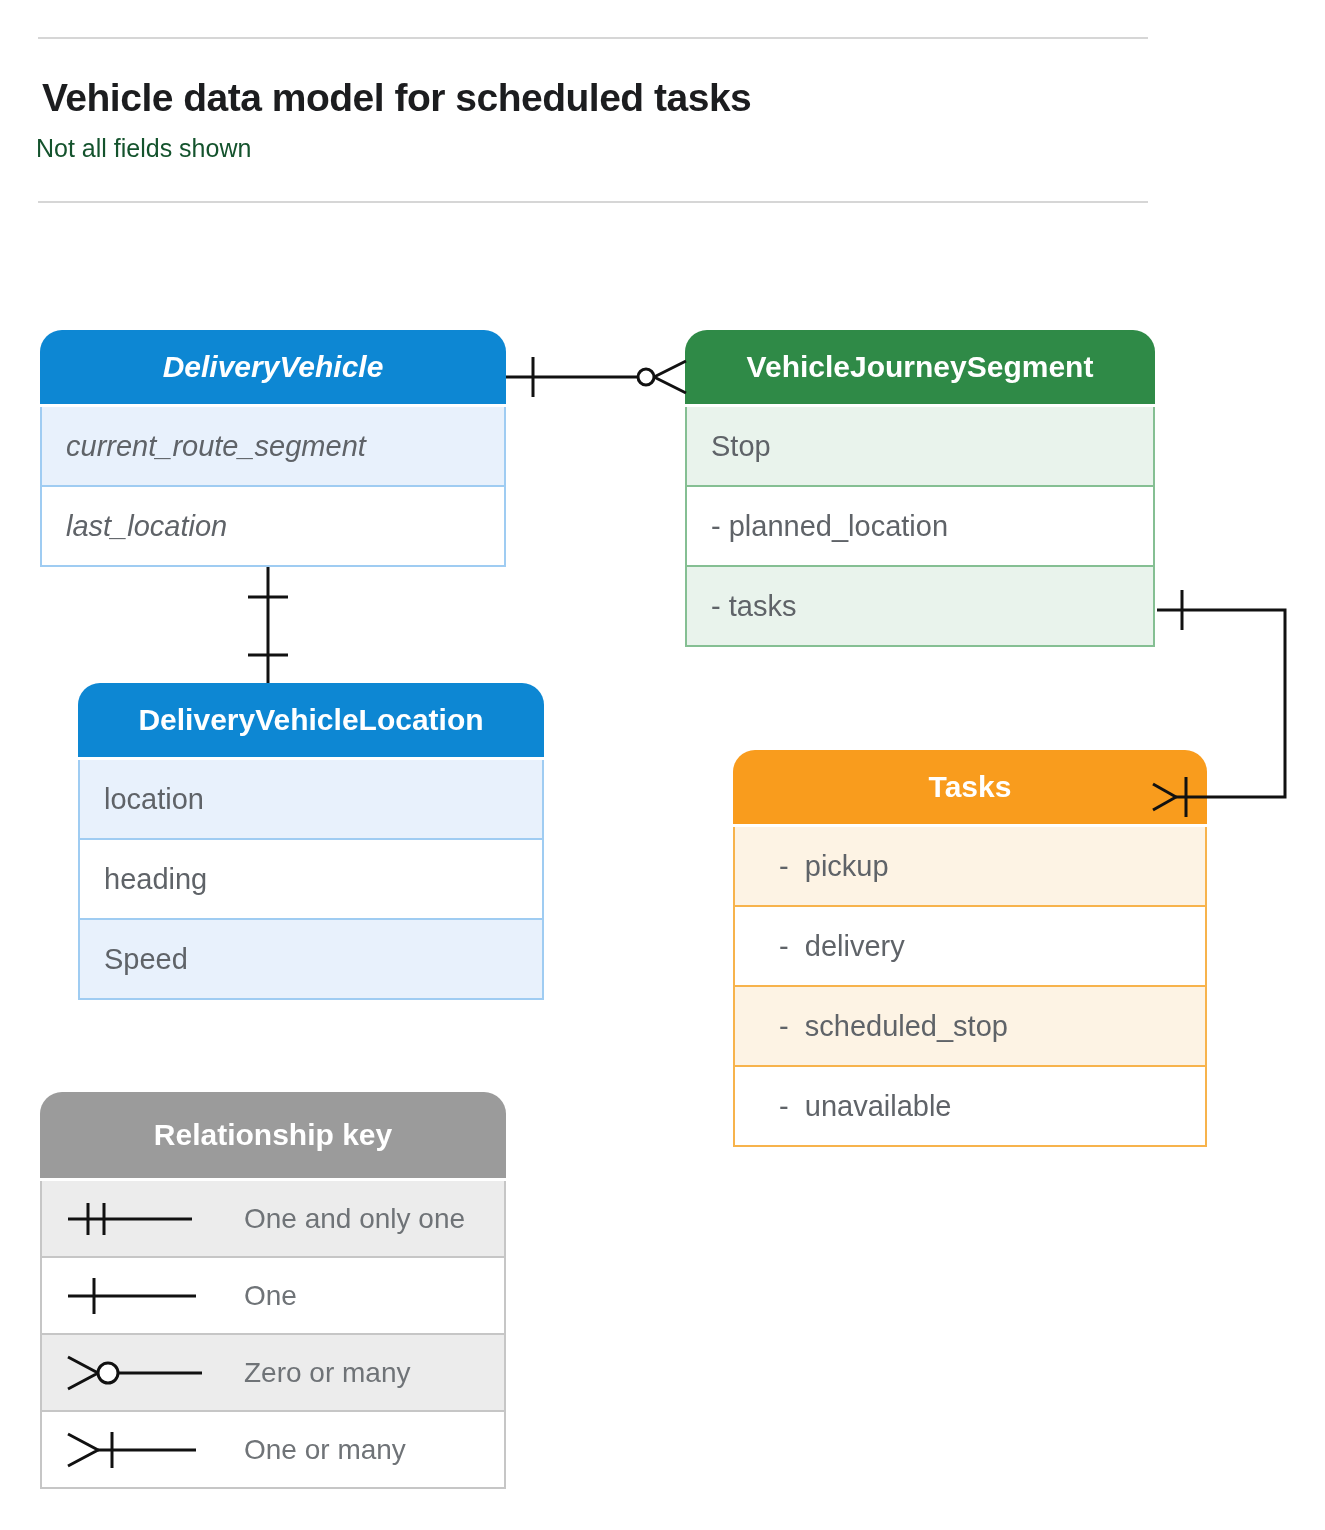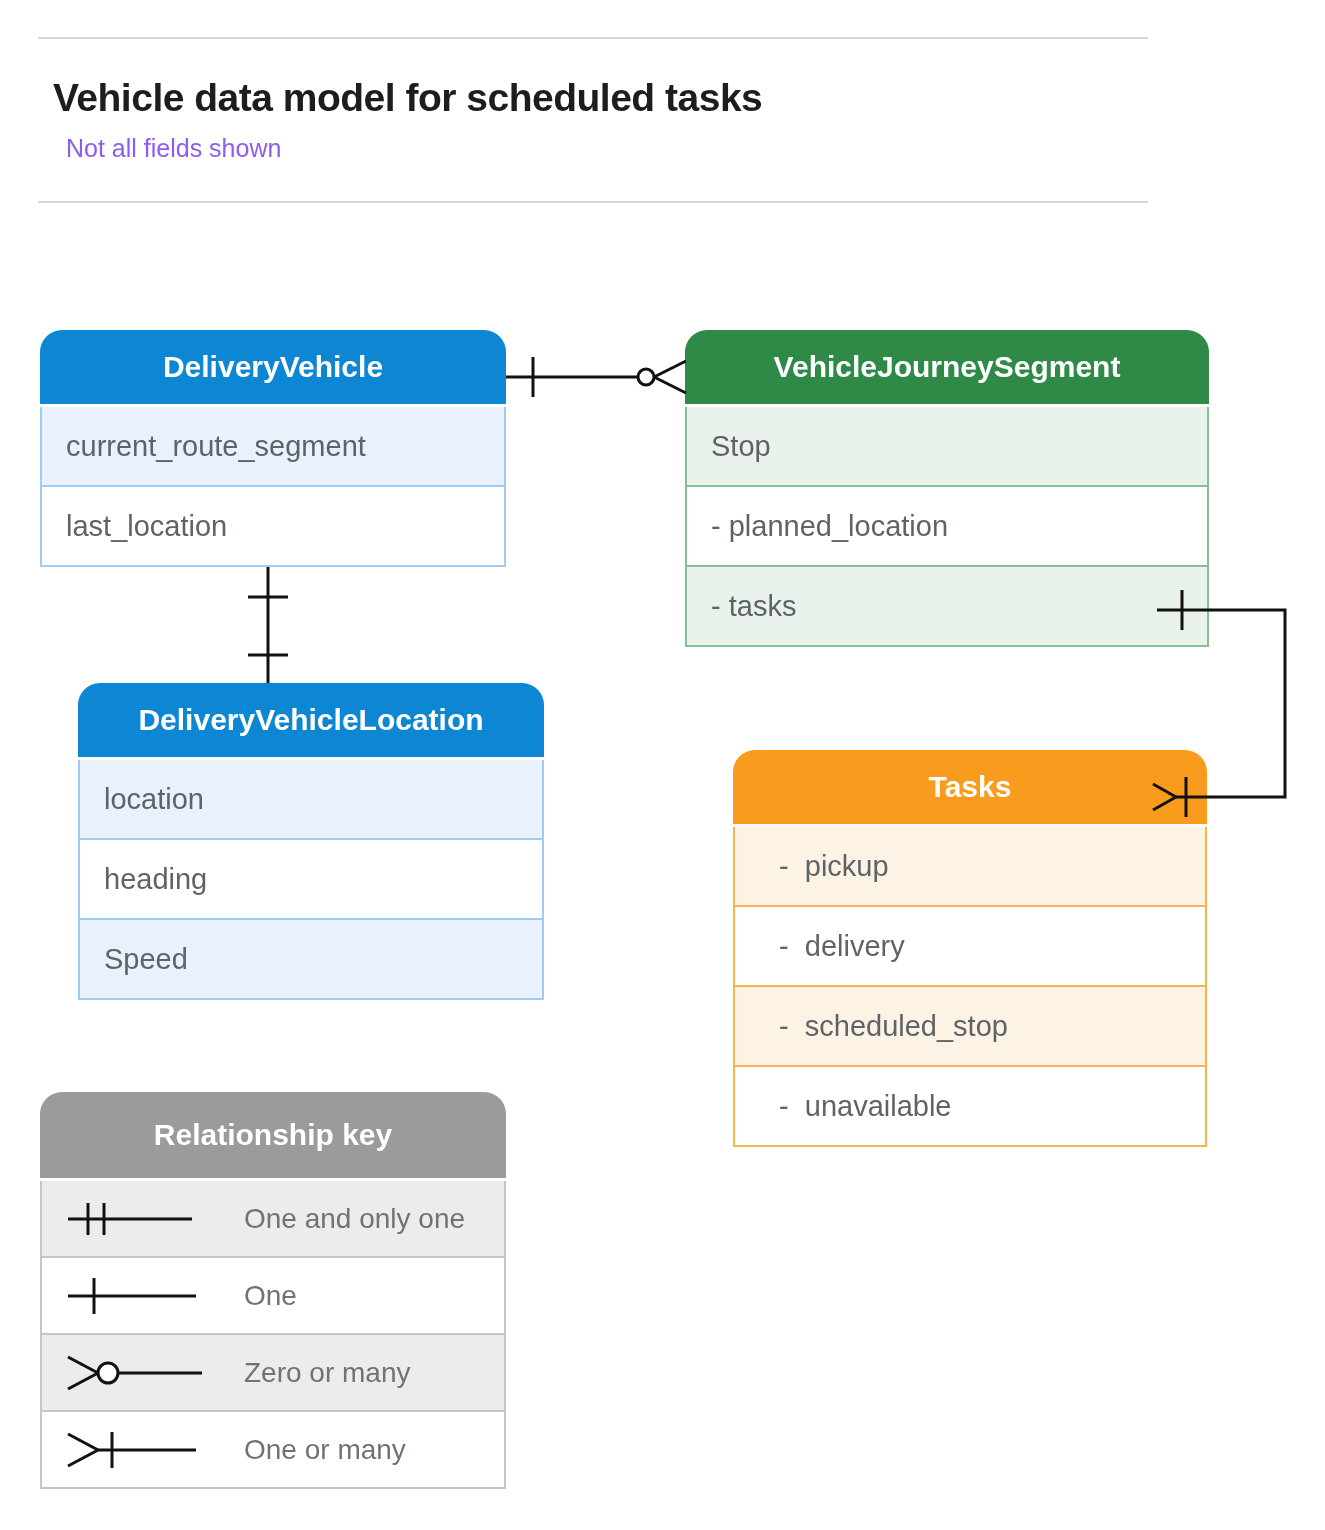--- a/index.html
+++ b/index.html
@@ -1,21 +1,21 @@
 <!DOCTYPE html>
 <html style="--blue: #0d87d3; --blue_light: #e8f1fc; --blue_border: #9fccf2; --green: #2f8a47; --green_light: #e9f3ec; --green_border: #85bf93; --orange: #f99c1d; --orange_light: #fdf3e4; --orange_border: #f7b34c; --gray: #9b9b9b; --gray_light: #ececec; --gray_border: #c6c6c6;"><head>
 <meta charset="utf-8">
 <style>
   html,body{margin:0;padding:0;background:#ffffff;}
   body{font-family:"Liberation Sans", sans-serif; width:1325px; height:1530px; position:relative; overflow:hidden;}
   .page{position:absolute; inset:0;}
 
   .divider{position:absolute; left:38px; width:1110px; height:2px; background:#d6d6d6;}
-  .title{position:absolute; left:53px; top:76px; font-size:39px; font-weight:bold; color:#1c1d1f; letter-spacing:-0.5px;}
-  .subtitle{position:absolute; left:66px; top:134px; font-size:25px; color:#8b5cf6;}
+  .title{position:absolute; left:42px; top:76px; font-size:39px; font-weight:bold; color:#1c1d1f; letter-spacing:-0.5px;}
+  .subtitle{position:absolute; left:36px; top:134px; font-size:25px; color:#14532d;}
 
   .entity{position:absolute;}
   .entity-header{height:74px; border-radius:22px 22px 0 0; color:#ffffff; font-weight:bold; font-size:30px;
     display:flex; align-items:center; justify-content:center; border-bottom:3px solid #ffffff;}
   .entity-rows{border:2px solid var(--border); border-top:none; background:#737373;}
   .entity-row{height:78px; display:flex; align-items:center; padding-left:24px; font-size:29px; color:#5f6368; white-space:pre;}
   .entity-row:not(:first-child){border-top:2px solid var(--border);}
   .entity-row:nth-child(odd){background:var(--shade);}
   .entity-row:nth-child(even){background:#ffffff;}
   .entity-row.indent{padding-left:44px;}
@@ -40,29 +40,29 @@
 </head>
 <body>
 
 <div class="page">
 
   <div class="divider" style="top:37px;"></div>
   <div class="title">Vehicle data model for scheduled tasks</div>
   <div class="subtitle">Not all fields shown</div>
   <div class="divider" style="top:201px;"></div>
 
-  <div class="entity blue" style="left:40px; top:330px; width:466px;">
+  <div class="entity blue" style="left:40px; top:330px; width:466px;font-style:italic;">
     <div class="entity-header">DeliveryVehicle</div>
     <div class="entity-rows">
       <div class="entity-row">current_route_segment</div>
       <div class="entity-row">last_location</div>
     </div>
   </div>
 
-  <div class="entity green" style="left:685px; top:330px; width:524px;">
+  <div class="entity green" style="left:685px; top:330px; width:470px;">
     <div class="entity-header">VehicleJourneySegment</div>
     <div class="entity-rows">
       <div class="entity-row">Stop</div>
       <div class="entity-row">- planned_location</div>
       <div class="entity-row">- tasks</div>
     </div>
   </div>
 
   <div class="entity blue" style="left:40px; top:683px; width:466px;padding-left:38px;">
     <div class="entity-header">DeliveryVehicleLocation</div>

